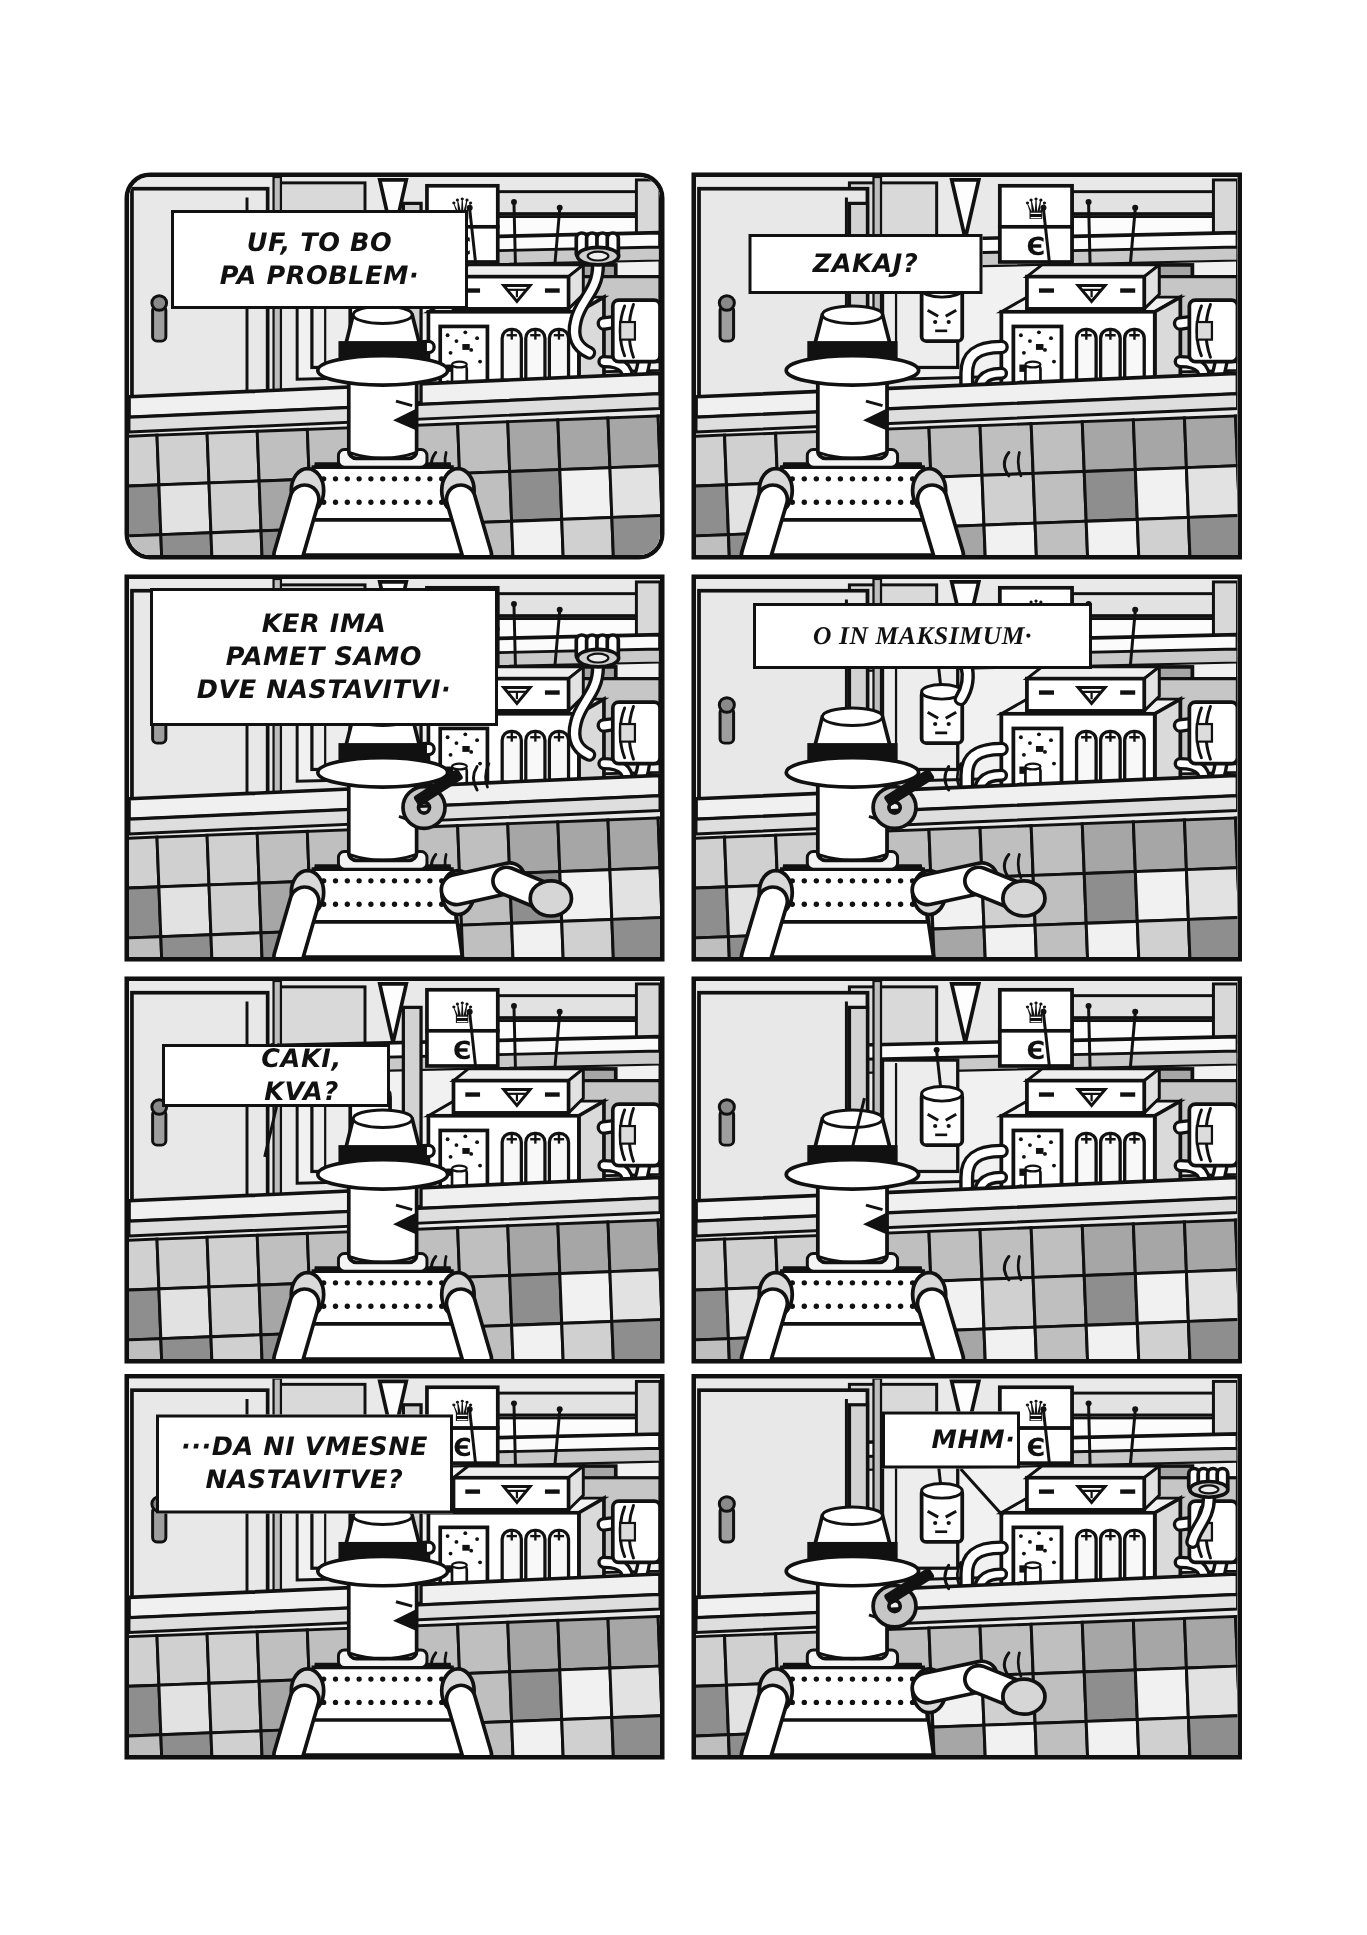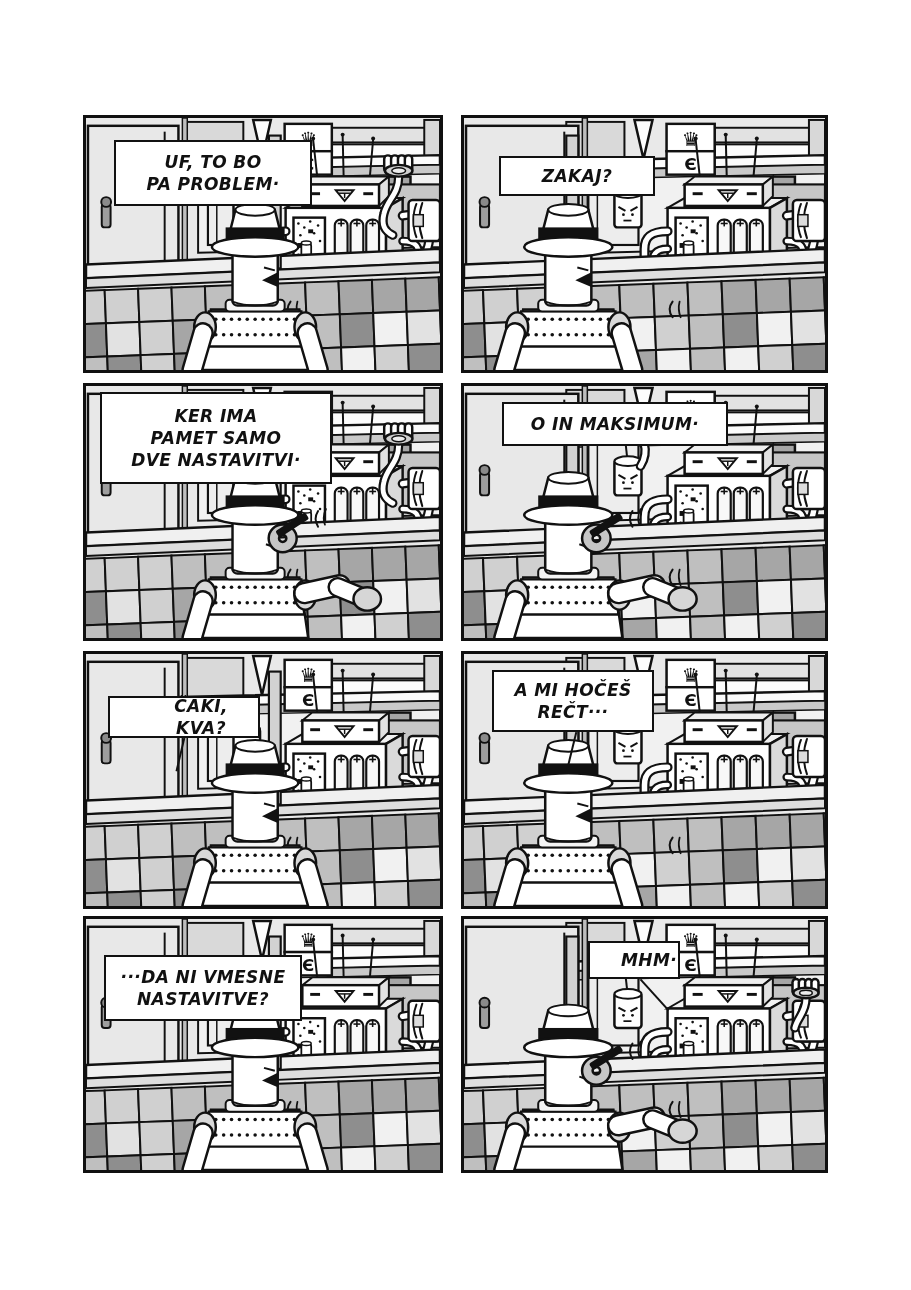--- a/index.html
+++ b/index.html
@@ -1,18 +1,18 @@
 <!DOCTYPE html>
 <html><head>
 <meta charset="utf-8">
 <style>
   html,body{margin:0;padding:0;background:#ffffff;}
   .page{position:relative;width:911px;height:1290px;background:#ffffff;font-family:"DejaVu Sans",sans-serif;}
   .panel{position:absolute;border:3px solid #101010;box-sizing:border-box;overflow:hidden;background:#e9e9e9;}
-  .p1{left:83px;top:115px;width:360px;height:258px;}
+  .p1{left:83px;top:115px;width:360px;height:258px;border-radius:17px;}
   .p2{left:461px;top:115px;width:367px;height:258px;}
   .p3{left:83px;top:383px;width:360px;height:258px;}
   .p4{left:461px;top:383px;width:367px;height:258px;}
   .p5{left:83px;top:651px;width:360px;height:258px;}
   .p6{left:461px;top:651px;width:367px;height:258px;}
   .p7{left:83px;top:916px;width:360px;height:257px;}
   .p8{left:461px;top:916px;width:367px;height:257px;}
   .scene{position:absolute;left:0;top:0;width:100%;height:100%;display:block;}
   .bubble{
     position:absolute;background:#ffffff;border:2.5px solid #111111;box-sizing:border-box;
@@ -863,21 +863,21 @@
           </g>
           <g>
             <circle cx="132" cy="156" r="9" fill="none" stroke="#111111" stroke-width="13"></circle>
             <circle cx="132" cy="156" r="9" fill="none" stroke="#c6c6c6" stroke-width="8"></circle>
             <rect x="126" y="146" width="36" height="8" rx="2" fill="#111111" transform="rotate(-33 130 150)"></rect>
             <path d="M168,128 q-5,8 0,16" fill="none" stroke="#111111" stroke-width="2" stroke-linecap="round"></path>
             <path d="M176,126 q-4,8 -1,16" fill="none" stroke="#111111" stroke-width="1.8" stroke-linecap="round"></path>
           </g>
         </g>
       </svg>
-    <div class="bubble" style="left: 38px; top: 16px; width: 226px; height: 44px;">O IN MAKSIMUM·</div>
+    <div class="bubble" style="left: 38px; top: 16px; width: 226px; height: 44px; font-family: Liberation Serif, serif;">O IN MAKSIMUM·</div>
   </section>
   <section class="panel p5">
     <svg class="scene" viewBox="0 0 360 258" preserveAspectRatio="none">
         <rect x="0" y="0" width="360" height="258" fill="#e9e9e9"></rect>
         <polygon points="114,60 360,54 360,132 114,138" fill="#f1f1f1" stroke="#111111" stroke-width="2"></polygon>
         <line x1="102" y1="6" x2="160" y2="60" stroke="#111111" stroke-width="2"></line>
         <g>
           <rect x="102" y="4" width="58" height="42" fill="#d9d9d9" stroke="#111111" stroke-width="2"></rect>
           <polygon points="170,2 188,2 179,42" fill="#fdfdfd" stroke="#111111" stroke-width="2.5"></polygon>
           <g></g>
@@ -1257,22 +1257,20 @@
           <line x1="113" y1="153" x2="124" y2="156" stroke="#111111" stroke-width="2"></line>
           <g>
             <polygon points="76,126 84,94 124,94 132,126" fill="#ffffff" stroke="#111111" stroke-width="2.5"></polygon>
             <ellipse cx="104" cy="94" rx="20" ry="6" fill="#ffffff" stroke="#111111" stroke-width="2"></ellipse>
             <rect x="74" y="112" width="60" height="14" fill="#111111"></rect>
             <ellipse cx="104" cy="132" rx="44" ry="10" fill="#ffffff" stroke="#111111" stroke-width="2.5"></ellipse>
           </g>
         </g>
         <line x1="112" y1="80" x2="102" y2="122" stroke="#111111" stroke-width="2"></line>
       </svg>
-    <div class="bubble" style="left: 28px; top: 16px; width: 162px; height: 62px;">A MI HOČEŠ
-REČT···</div>
   </section>
   <section class="panel p7">
     <svg class="scene" viewBox="0 0 360 258" preserveAspectRatio="none">
         <rect x="0" y="0" width="360" height="258" fill="#e9e9e9"></rect>
         <polygon points="114,60 360,54 360,132 114,138" fill="#f1f1f1" stroke="#111111" stroke-width="2"></polygon>
         <line x1="102" y1="6" x2="160" y2="60" stroke="#111111" stroke-width="2"></line>
         <g>
           <rect x="102" y="4" width="58" height="42" fill="#d9d9d9" stroke="#111111" stroke-width="2"></rect>
           <polygon points="170,2 188,2 179,42" fill="#fdfdfd" stroke="#111111" stroke-width="2.5"></polygon>
           <g></g>
@@ -1454,21 +1452,21 @@
           <polygon points="195,158 179,166 195,173" fill="#111111"></polygon>
           <line x1="181" y1="153" x2="192" y2="156" stroke="#111111" stroke-width="2"></line>
           <g>
             <polygon points="144,126 152,94 192,94 200,126" fill="#ffffff" stroke="#111111" stroke-width="2.5"></polygon>
             <ellipse cx="172" cy="94" rx="20" ry="6" fill="#ffffff" stroke="#111111" stroke-width="2"></ellipse>
             <rect x="142" y="112" width="60" height="14" fill="#111111"></rect>
             <ellipse cx="172" cy="132" rx="44" ry="10" fill="#ffffff" stroke="#111111" stroke-width="2.5"></ellipse>
           </g>
         </g>
       </svg>
-    <div class="bubble" style="left: 18px; top: 36px; width: 198px; height: 66px;">···DA NI VMESNE
+    <div class="bubble" style="left: 18px; top: 24px; width: 198px; height: 66px;">···DA NI VMESNE
 NASTAVITVE?</div>
   </section>
   <section class="panel p8">
     <svg class="scene" viewBox="0 0 360 258" preserveAspectRatio="none">
         <rect x="0" y="0" width="360" height="258" fill="#e9e9e9"></rect>
         <polygon points="134,60 360,54 360,132 134,138" fill="#f1f1f1" stroke="#111111" stroke-width="2"></polygon>
         <line x1="122" y1="6" x2="180" y2="60" stroke="#111111" stroke-width="2"></line>
         <g>
           <rect x="102" y="4" width="58" height="42" fill="#d9d9d9" stroke="#111111" stroke-width="2"></rect>
           <polygon points="170,2 188,2 179,42" fill="#fdfdfd" stroke="#111111" stroke-width="2.5"></polygon>

